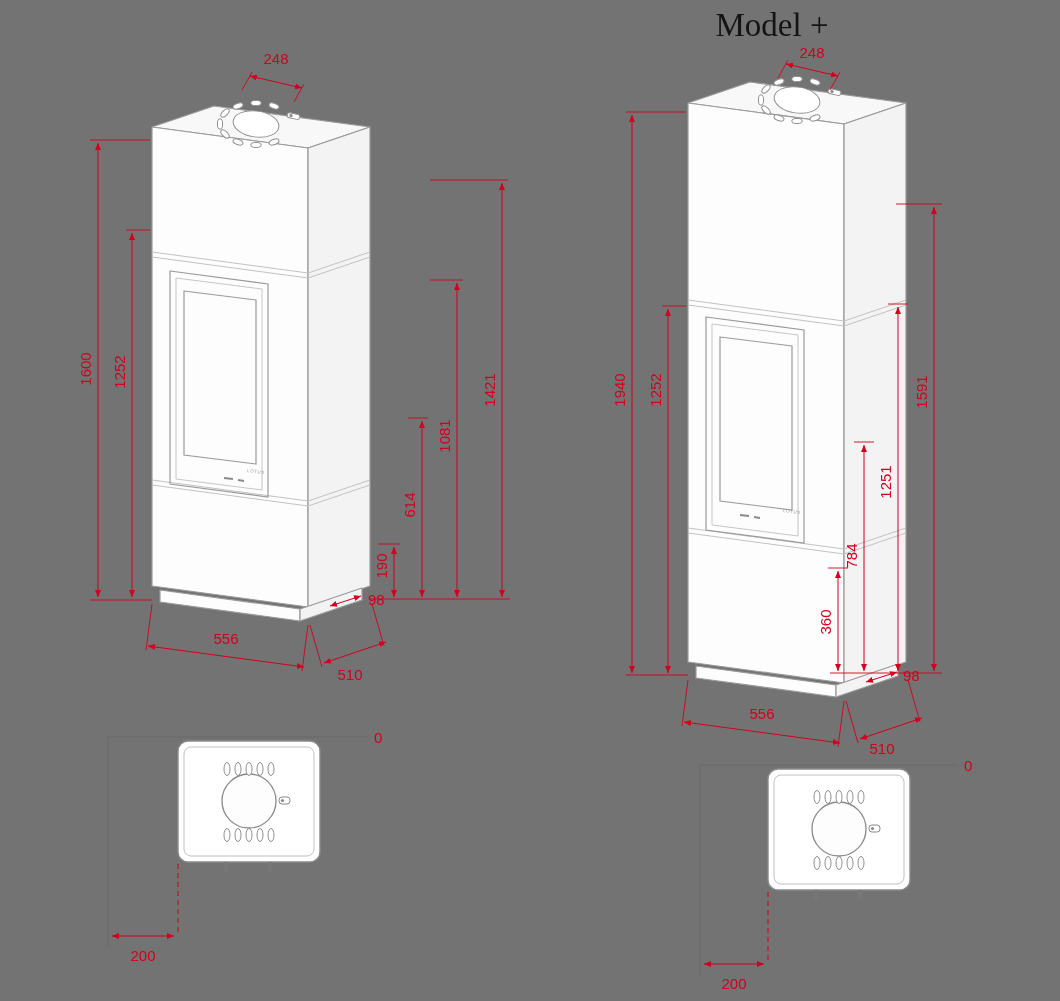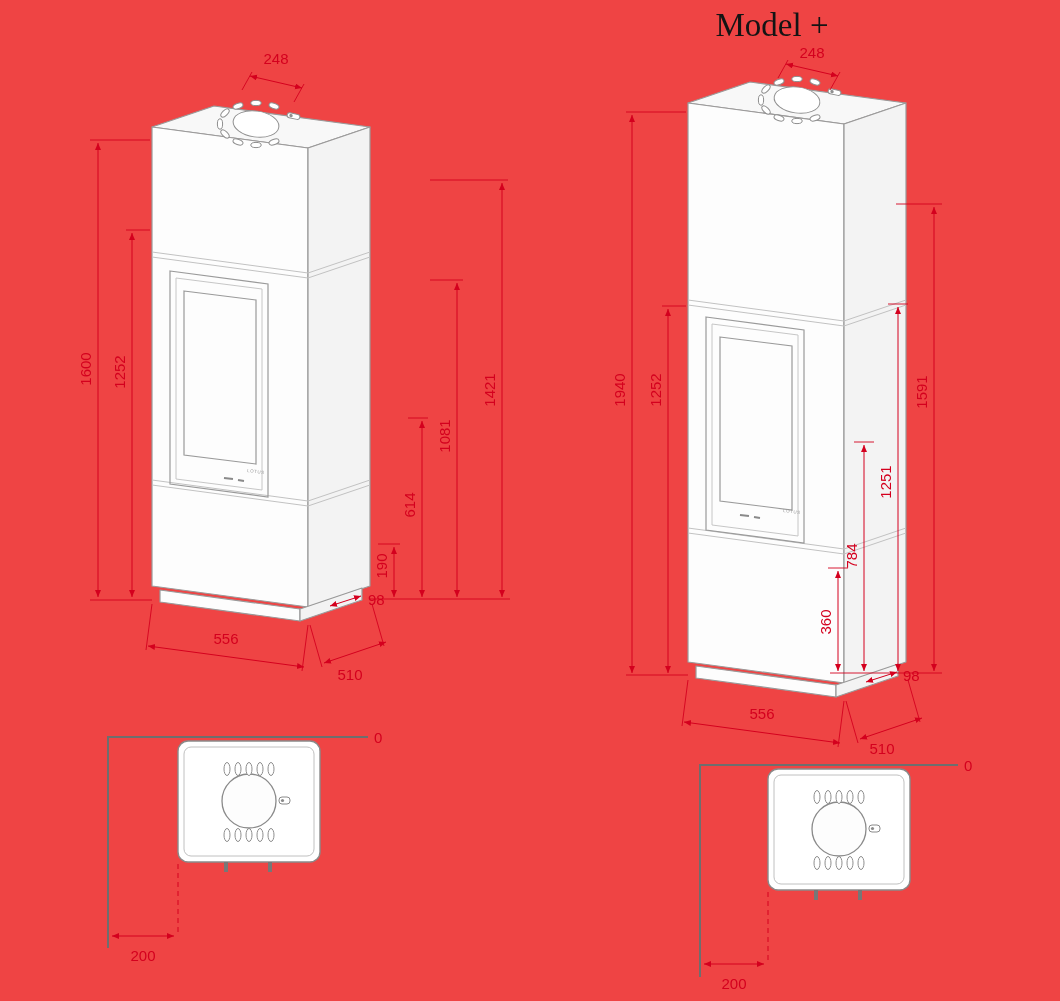--- a/index.html
+++ b/index.html
@@ -1,16 +1,16 @@
 <!DOCTYPE html>
 <html><head>
 <meta charset="utf-8">
 <style>
   html,body{margin:0;padding:0;background:#ffffff;}
-  .canvas{position:relative;width:1060px;height:1001px;background:#ef4444;overflow:hidden;
+  .canvas{position:relative;width:1060px;height:1001px;background:#737373;overflow:hidden;
           font-family:"Liberation Sans",sans-serif;}
   svg{display:block;}
   .face{fill:#fdfdfd;stroke:#9a9a9a;stroke-width:1.2;stroke-linejoin:round;}
   .face-side{fill:#f3f3f3;}
   .face-top{fill:#f8f8f8;}
   .seam{stroke:#c2c2c2;stroke-width:1;fill:none;}
   .outline{stroke:#9a9a9a;stroke-width:1.2;fill:none;}
   .outline-light{stroke:#c6c6c6;stroke-width:1;fill:none;}
   .hole{fill:#ffffff;stroke:#8f8f8f;stroke-width:1;}
   .dim{stroke:#d4001e;stroke-width:1;fill:none;}

